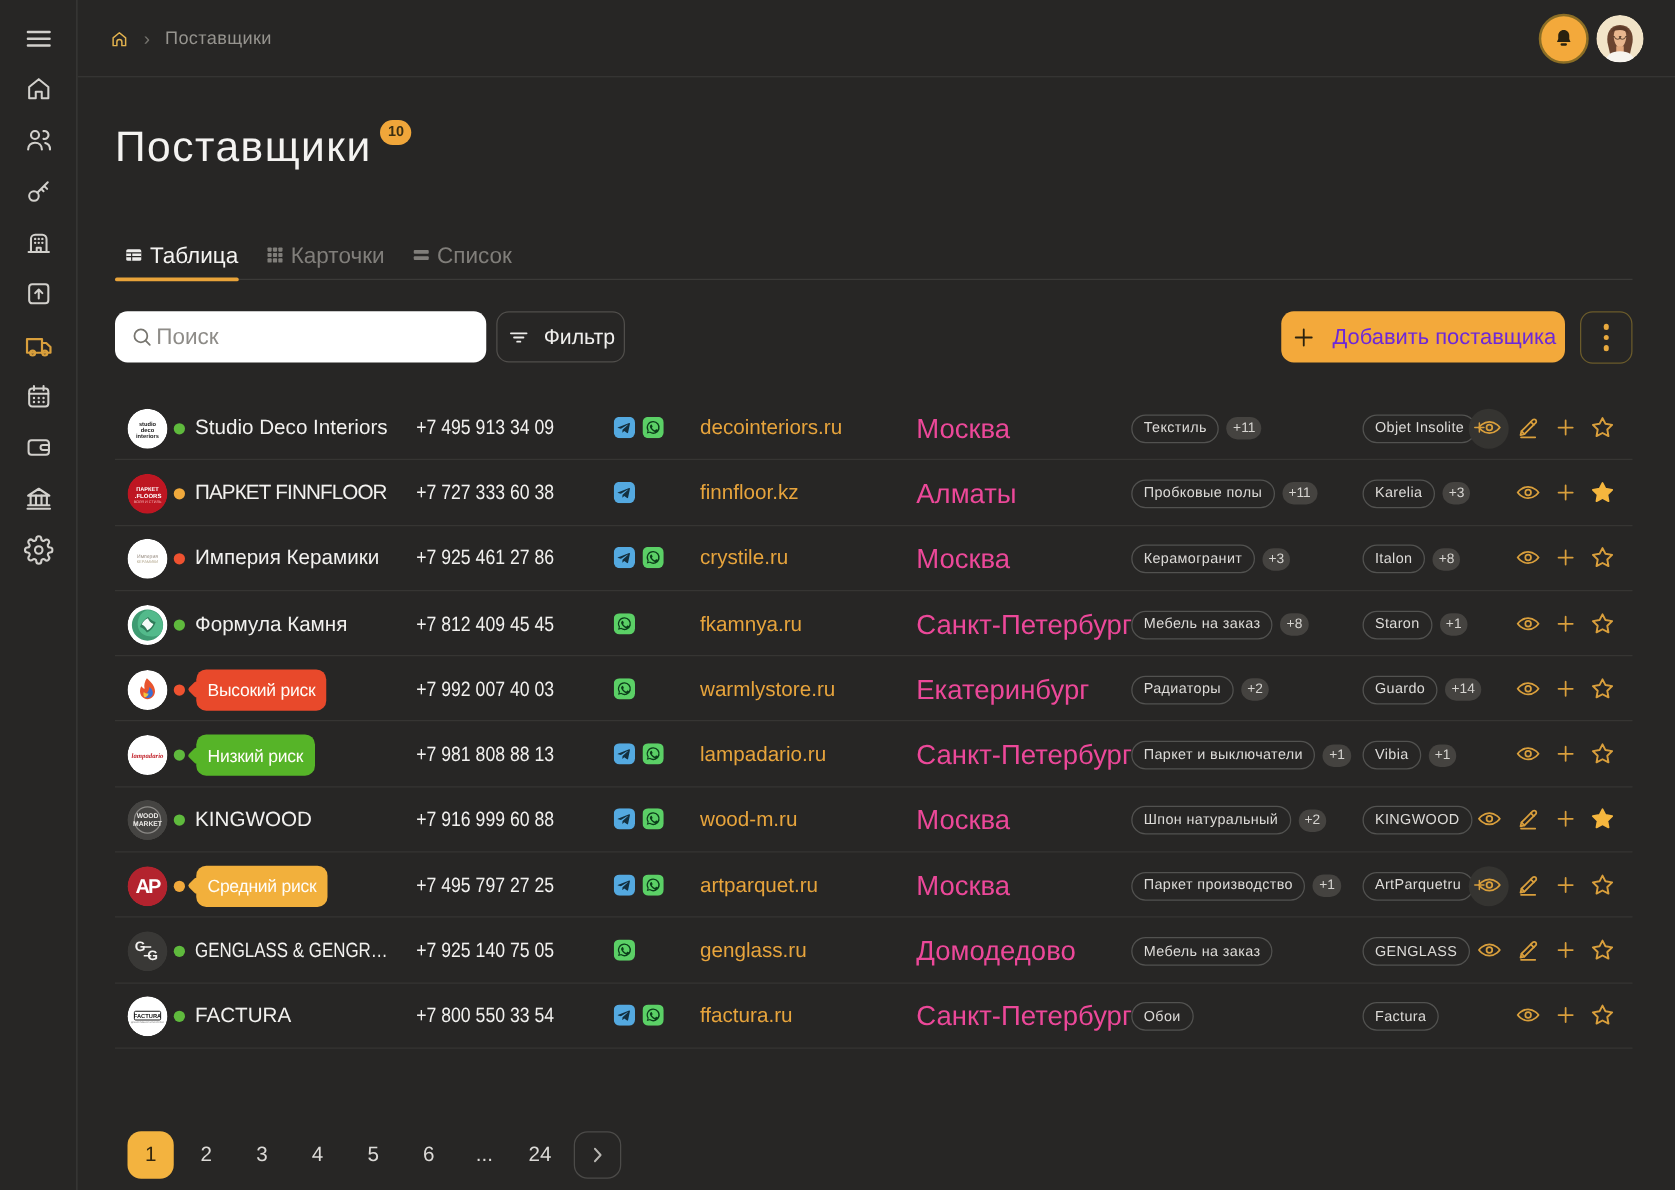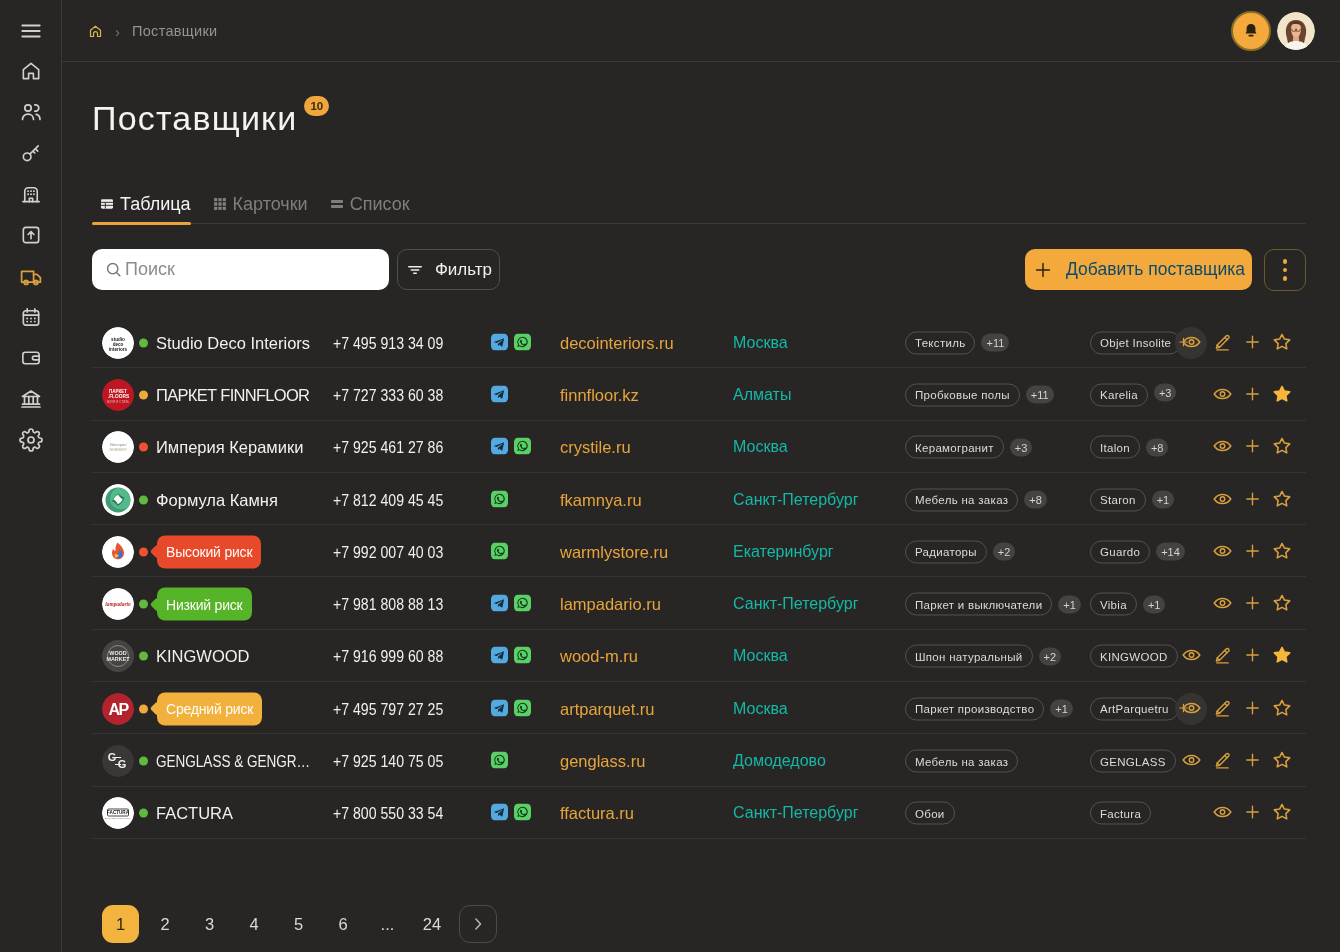--- a/index.html
+++ b/index.html
@@ -25,36 +25,36 @@
 
 .tabs{position:absolute;left:30px;right:34px;top:123px;height:39px;border-bottom:1px solid #3B3A38;display:flex;gap:21px}
 .tab{display:flex;align-items:center;gap:5px;font-size:18px;color:#807E7A;padding:6px 0;position:relative}
 .tab.active{color:#F4F3F1;font-weight:500;padding-left:7px}
 .tab.active:after{content:"";position:absolute;left:0;right:0;bottom:-2px;height:3.5px;border-radius:2px;background:#E8A33A}
 
 .controls{position:absolute;left:30px;right:34px;top:187px;height:41px}
 .search{position:absolute;left:0;top:0;width:297px;height:41px;background:#fff;border-radius:10px;display:flex;align-items:center;padding:0 12px;gap:2px}
 .search .ph{color:#8E8C88;font-size:18px}
 .fbtn{position:absolute;left:305px;top:0;width:103px;height:41px;border:1.5px solid #504E4B;border-radius:10px;display:flex;align-items:center;justify-content:center;gap:10px;font-size:17px;color:#F0EFED}
-.addbtn{position:absolute;right:54px;top:0;width:227px;height:41px;background:#F3A93B;border-radius:10px;display:flex;align-items:center;justify-content:center;gap:12px;color:#0c4a6e;font-size:17.5px;font-weight:500}
+.addbtn{position:absolute;right:54px;top:0;width:227px;height:41px;background:#F3A93B;border-radius:10px;display:flex;align-items:center;justify-content:center;gap:12px;color:#6d28d9;font-size:17.5px;font-weight:500}
 .dotsbtn{position:absolute;right:0;top:0;width:42px;height:42px;border:1px solid #6B5B2B;border-radius:10px;display:flex;align-items:center;justify-content:center}
 .dotsbtn .d{width:4.5px;height:4.5px;border-radius:50%;background:#E8A93E;margin:2px 0}
 
 .table{position:absolute;left:30px;right:34px;top:254px}
 .thead{position:relative;height:49px;border-bottom:1px solid #3B3A38;font-size:15px;color:#B7B5B1}
 .thead span{position:absolute;top:17px}
 .row{position:relative;height:52.3px;border-bottom:1px solid #363533}
 .cell{position:absolute;top:calc(50% + 1px);transform:translateY(-50%)}
 .logo{left:10px;width:32px;height:32px;border-radius:50%;overflow:hidden}
 .dot{left:47px;width:9px;height:9px;border-radius:50%}
 .nm{left:64px;font-size:16.5px;color:#F2F1EF;letter-spacing:0;white-space:nowrap}
 .ph2{left:241px;font-size:16.5px;color:#F2F1EF;white-space:nowrap;transform:translateY(-50%) scaleX(.855);transform-origin:left center}
 .msg{top:50%;width:17px;height:17px;border-radius:5px}
 .site{left:468px;font-size:16.5px;color:#E7A43C;white-space:nowrap}
-.city{left:641px;font-size:16px;color:#14b8a6;white-space:nowrap}
+.city{left:641px;font-size:22px;color:#ec4899;white-space:nowrap}
 .pill{height:23px;border:1px solid #525250;border-radius:12px;display:flex;align-items:center;padding:0 9px;font-size:11.5px;letter-spacing:0.3px;color:#DDDBD8;white-space:nowrap}
 .pn{height:18px;background:#454340;border-radius:9px;display:flex;align-items:center;padding:0 5px;font-size:11px;color:#D6D4D0;white-space:nowrap}
 .sp{left:813px}.bp{left:998px}
 .risk{display:flex;align-items:center;height:33px;border-radius:8px;padding:0 9px;font-size:14px;letter-spacing:-0.2px;color:#FFFDF8;position:absolute;top:calc(50% + 1px);transform:translateY(-50%);left:65px;white-space:nowrap}
 .risk:before{content:"";position:absolute;left:-5px;top:50%;transform:translateY(-50%) rotate(45deg);width:10px;height:10px;background:inherit;border-radius:2px}
 .act{top:50%}
 .eyebg{position:absolute;top:calc(50% + 1px);transform:translate(-50%,-50%);width:32px;height:32px;border-radius:50%;background:#353431}
 
 .pager{position:absolute;left:40px;top:843px;display:flex;align-items:center}
 .pnum{width:37px;height:38px;display:flex;align-items:center;justify-content:center;font-size:16.5px;color:#DCDAD7;margin-right:7.5px}
@@ -292,21 +292,21 @@
             <rect width="24" height="24" rx="6.5" fill="#54A9E0"></rect>
             <path d="M5.2 11.6l12.2-4.7c.6-.2 1.1.1.9.99l-2.1 9.8c-.15.7-.57.87-1.15.54l-3.2-2.36-1.54 1.49c-.17.17-.31.31-.64.31l.23-3.26 5.93-5.36c.26-.23-.06-.36-.4-.13l-7.33 4.61-3.16-.99c-.69-.21-.7-.69.26-.93Z" fill="#14303F"></path>
           </svg>
         </div>
         <div class="cell site">finnfloor.kz</div>
         <div class="cell city">Алматы</div>
         <div class="cell sp" style="display:flex;align-items:center">
           <div class="pill">Пробковые полы</div>
           <div class="pn" style="margin-left:6px">+11</div>
         </div>
-        <div class="cell bp" style="display:flex;">
+        <div class="cell bp" style="display:flex;align-items:center">
           <div class="pill">Karelia</div>
           <div class="pn" style="margin-left:6px">+3</div>
         </div>
         <div class="cell act" style="left:1120px">
           <svg width="21" height="21" viewBox="0 0 24 24" fill="none">
             <path d="M2.5 12S6 6.8 12 6.8 21.5 12 21.5 12 18 17.2 12 17.2 2.5 12 2.5 12Z" stroke="#D99F3C" stroke-width="1.6"></path>
             <circle cx="12" cy="12" r="2.6" stroke="#D99F3C" stroke-width="1.6"></circle>
           </svg>
         </div>
         <div class="cell act" style="left:1150px">

